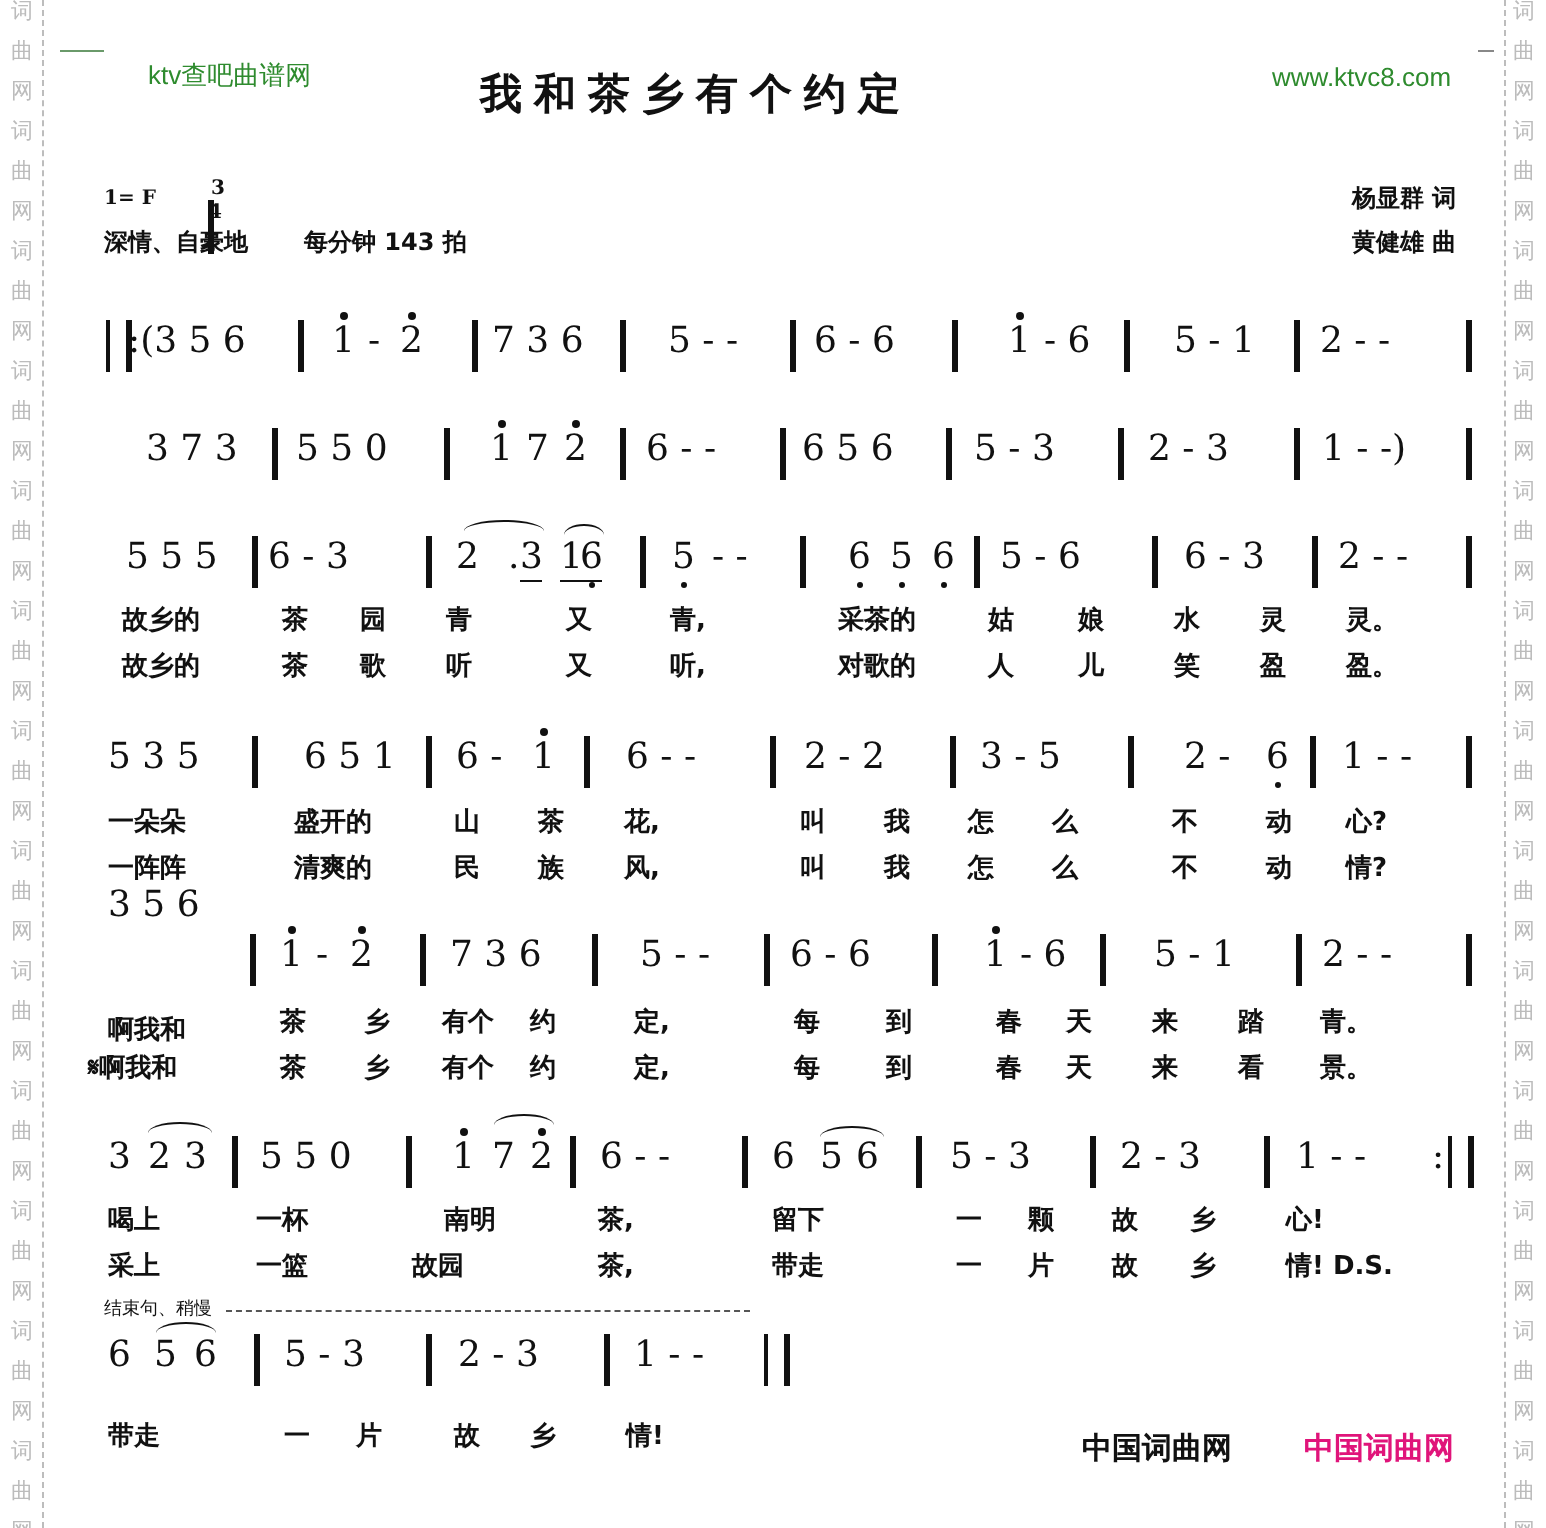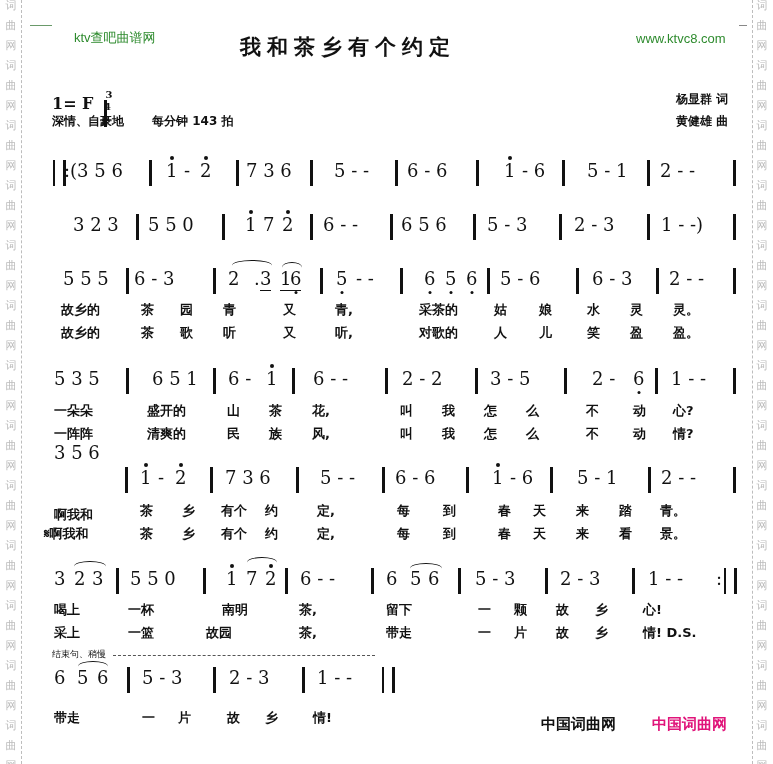--- a/index.html
+++ b/index.html
@@ -8,21 +8,21 @@
   .margin-col { position:absolute; top:0; width:20px; height:764px; }
   .margin-col.left { left:0; }
   .margin-col.right { left:752px; }
   .margin-line { position:absolute; top:0; height:764px; width:0; border-left:1px dashed #bdbdbd; }
   .wm { position:absolute; font-family:"DejaVu Sans", sans-serif; font-size:11px; color:#bcbcbc; line-height:20px; width:20px; text-align:center; }
   .site-left { position:absolute; left:30px; top:29px; font-family:Liberation Sans, sans-serif; font-size:13px; color:#2e8b2e;margin-left:44px; }
   .site-left-line { position:absolute; left:30px; top:25px; width:22px; border-top:1px solid #6a9a6a; }
   .site-right { position:absolute; left:636px; top:31px; font-family:"Liberation Sans", sans-serif; font-size:13px; color:#2e8b2e; }
   .site-right-line { position:absolute; left:739px; top:25px; width:8px; border-top:1px solid #888; }
   .title { position:absolute; left:240px; top:33px; font-family:"DejaVu Sans", sans-serif; font-weight:bold; font-size:21px; letter-spacing:6px; }
-  .key { position:absolute; left:52px; top:94px; font-family:"DejaVu Serif", serif; font-weight:bold; font-size:16px; }
+  .key { position:absolute; left:52px; top:94px; font-family:"DejaVu Serif", serif; font-weight:bold; font-size:10px; }
   .timesig { position:absolute; left:104px; top:89px; font-family:"DejaVu Serif", serif; font-weight:bold; font-size:10px; line-height:11px; text-align:center; width:10px; }
   .timesig .bar { border-top:1px solid #111; }
   .expr { position:absolute; left:52px; top:113px; font-family:"DejaVu Sans", sans-serif; font-weight:bold; font-size:12px; }
   .tempo { position:absolute; left:152px; top:113px; font-family:"DejaVu Sans", sans-serif; font-weight:bold; font-size:12px; }
   .lyricist { position:absolute; left:676px; top:91px; font-family:"DejaVu Sans", sans-serif; font-weight:bold; font-size:12px; }
   .composer { position:absolute; left:676px; top:113px; font-family:"DejaVu Sans", sans-serif; font-weight:bold; font-size:12px; }
   .tok { position:absolute; font-family:"DejaVu Serif", serif; font-size:18px; line-height:22px; white-space:pre; }
   .bar { position:absolute; width:3px; height:26px; background:#111; }
   .dbl { position:absolute; height:26px; width:8px; border-left:2px solid #111; border-right:3px solid #111; }
   .hi::before { content:""; position:absolute; top:-4px; left:50%; width:4px; height:4px; background:#111; border-radius:50%; transform:translateX(-50%); }
@@ -155,21 +155,21 @@
     <div class="bar" style="left: 395px; top: 160px;"></div>
     <div class="tok" style="left: 407px; top: 160px;">6 - 6</div>
     <div class="bar" style="left: 476px; top: 160px;"></div>
     <div class="tok hi" style="left: 504px; top: 160px;">1</div>
     <div class="tok" style="left: 522px; top: 160px;">- 6</div>
     <div class="bar" style="left: 562px; top: 160px;"></div>
     <div class="tok" style="left: 587px; top: 160px;">5 - 1</div>
     <div class="bar" style="left: 647px; top: 160px;"></div>
     <div class="tok" style="left: 660px; top: 160px;">2 - -</div>
     <div class="bar" style="left: 733px; top: 160px;"></div>
-    <div class="tok" style="left: 73px; top: 214px;">3 2 3</div>
+    <div class="tok" style="left: 73px; top: 214px;">3 7 3</div>
     <div class="bar" style="left: 136px; top: 214px;"></div>
     <div class="tok" style="left: 148px; top: 214px;">5 5 0</div>
     <div class="bar" style="left: 222px; top: 214px;"></div>
     <div class="tok hi" style="left: 245px; top: 214px;">1</div>
     <div class="tok" style="left: 263px; top: 214px;">7</div>
     <div class="tok hi" style="left: 282px; top: 214px;">2</div>
     <div class="bar" style="left: 310px; top: 214px;"></div>
     <div class="tok" style="left: 323px; top: 214px;">6 - -</div>
     <div class="bar" style="left: 390px; top: 214px;"></div>
     <div class="tok" style="left: 401px; top: 214px;">6 5 6</div>

